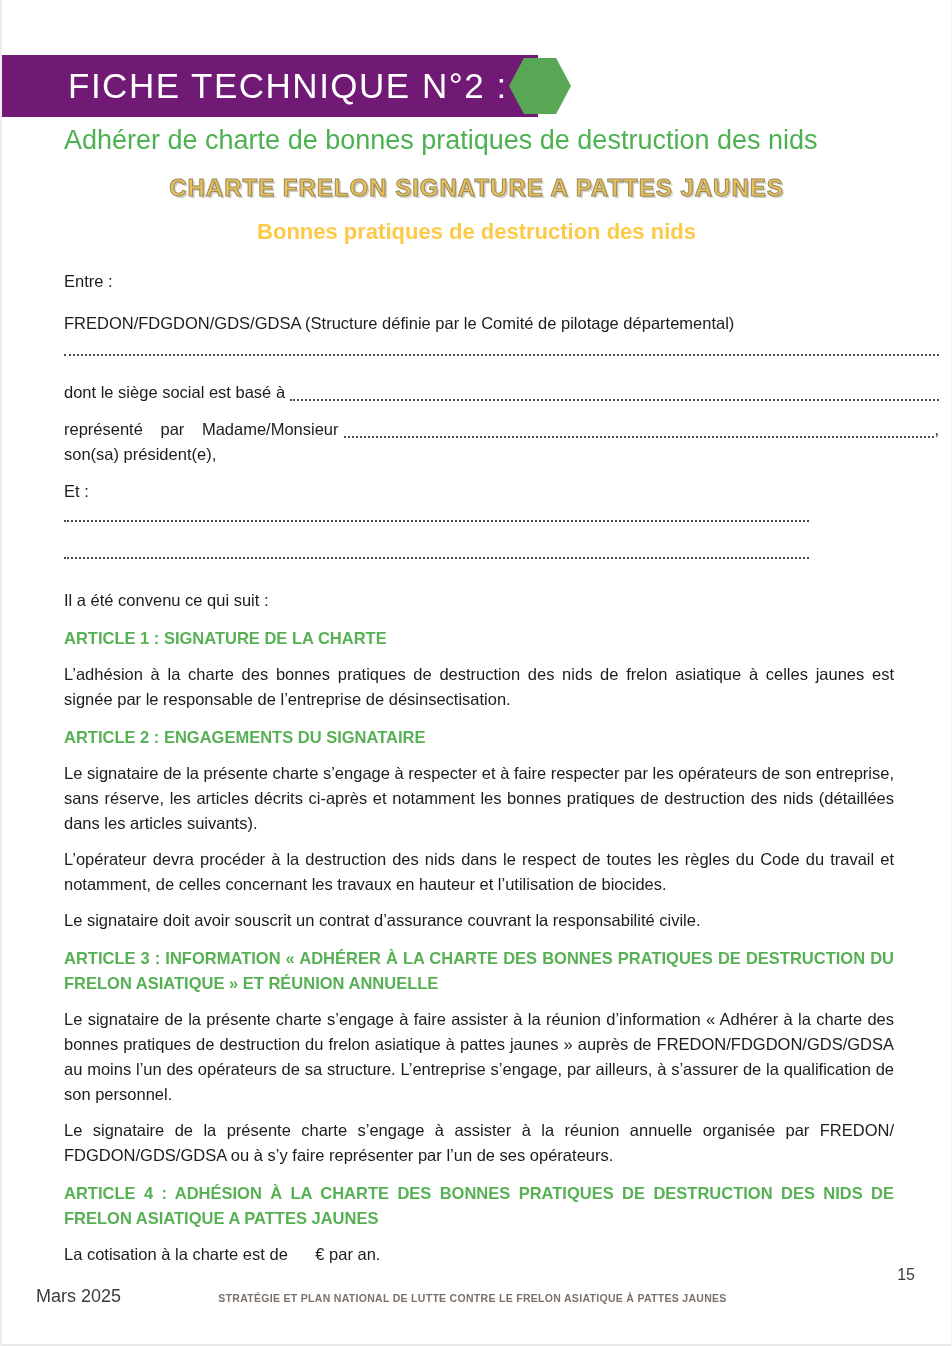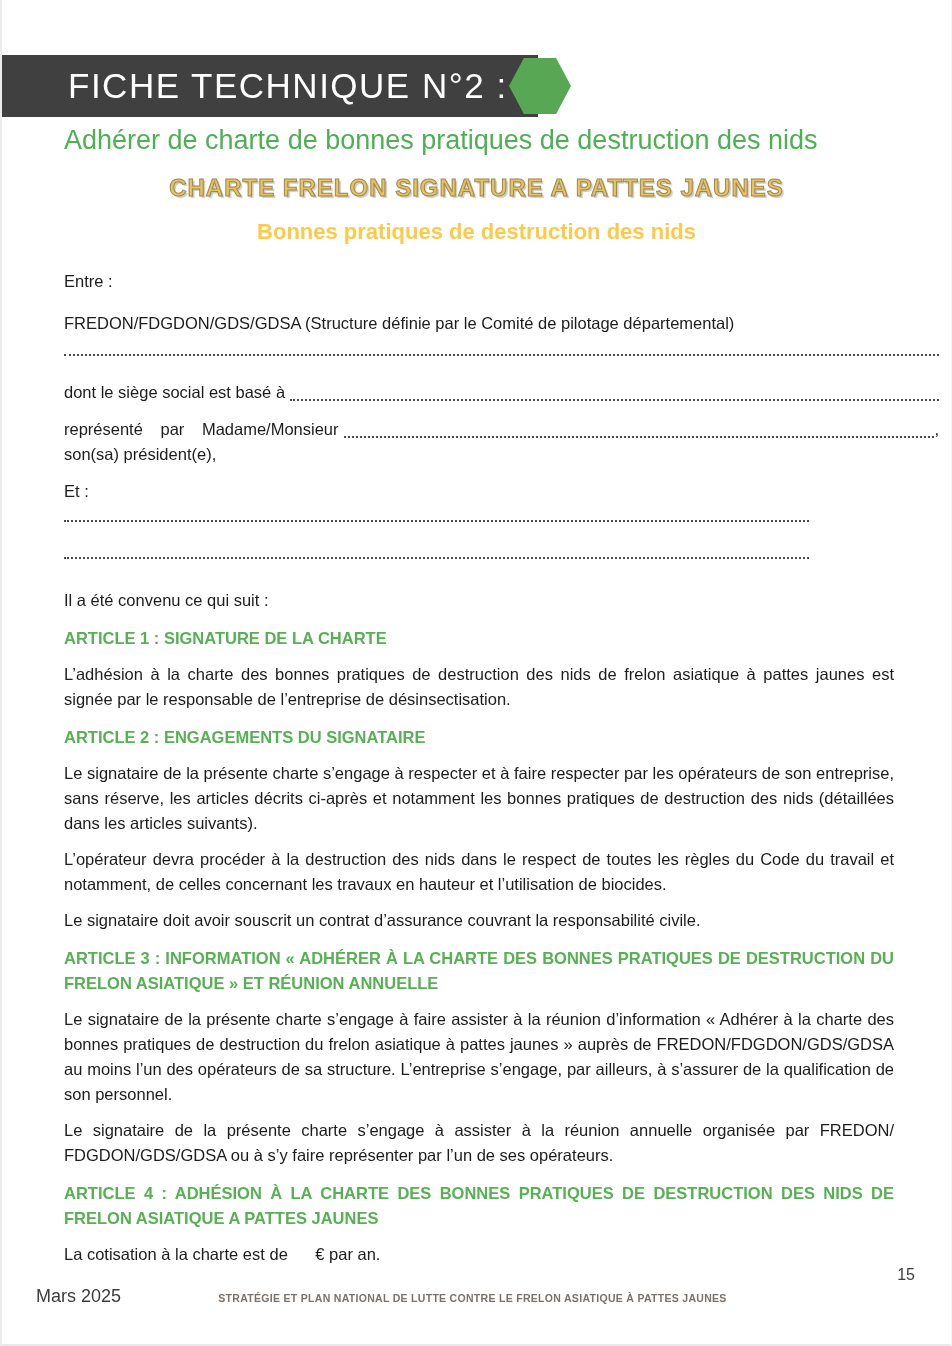--- a/index.html
+++ b/index.html
@@ -13,21 +13,21 @@
     box-sizing:border-box;
     border-left:2px solid #ededed;
     border-right:1px solid #f4f4f4;
   }
   .bottom-edge { position:absolute; left:0; right:0; bottom:0; height:2px; background:#e9e9e9; }
 
   
   .banner {
     margin-top:55px;
     width:536px; height:62px;
-    background:#404040;
+    background:#701a75;
     position:relative;
   }
   .banner-text {
     display:block;
     color:#ffffff;
     font-size:35px;
     font-weight:300;
     letter-spacing:1.5px;
     line-height:62px;
     padding-left:66px;
@@ -168,21 +168,21 @@
     <p>son(sa) président(e),</p>
 
     <p class="mt-s">Et :</p>
 
     <div class="dotrow short dot1"></div>
     <div class="dotrow short dot2"></div>
 
     <p class="convenu">Il a été convenu ce qui suit :</p>
 
     <h2 class="article">ARTICLE 1 : SIGNATURE DE LA CHARTE</h2>
-    <p class="para just">L’adhésion à la charte des bonnes pratiques de destruction des nids de frelon asiatique à pattes jaunes est signée par le responsable de l’entreprise de désinsectisation.</p>
+    <p class="para just">L’adhésion à la charte des bonnes pratiques de destruction des nids de frelon asiatique à celles jaunes est signée par le responsable de l’entreprise de désinsectisation.</p>
 
     <h2 class="article">ARTICLE 2 : ENGAGEMENTS DU SIGNATAIRE</h2>
     <p class="para just">Le signataire de la présente charte s’engage à respecter et à faire respecter par les opérateurs de son entreprise, sans réserve, les articles décrits ci-après et notamment les bonnes pratiques de destruction des nids (détaillées dans les articles suivants).</p>
     <p class="para just">L’opérateur devra procéder à la destruction des nids dans le respect de toutes les règles du Code du travail et notamment, de celles concernant les travaux en hauteur et l’utilisation de biocides.</p>
     <p class="para just">Le signataire doit avoir souscrit un contrat d’assurance couvrant la responsabilité civile.</p>
 
     <h2 class="article just">ARTICLE 3 : INFORMATION « ADHÉRER À LA CHARTE DES BONNES PRATIQUES DE DESTRUCTION DU FRELON ASIATIQUE » ET RÉUNION ANNUELLE</h2>
     <p class="para just">Le signataire de la présente charte s’engage à faire assister à la réunion d’information « Adhérer à la charte des bonnes pratiques de destruction du frelon asiatique à pattes jaunes » auprès de FREDON/FDGDON/GDS/GDSA au moins l’un des opérateurs de sa structure. L’entreprise s’engage, par ailleurs, à s’assurer de la qualification de son personnel.</p>
     <p class="para just">Le signataire de la présente charte s’engage à assister à la réunion annuelle organisée par FREDON/ FDGDON/GDS/GDSA ou à s’y faire représenter par l’un de ses opérateurs.</p>
 

